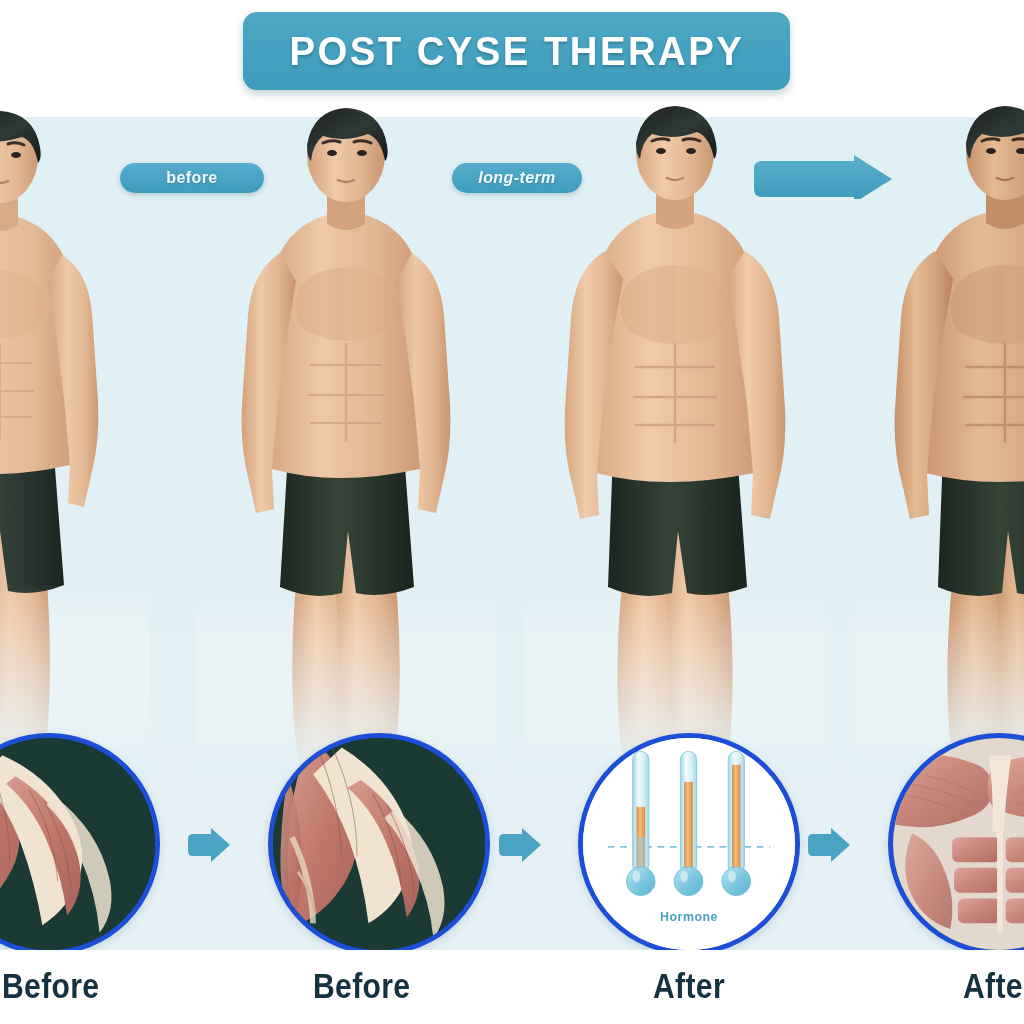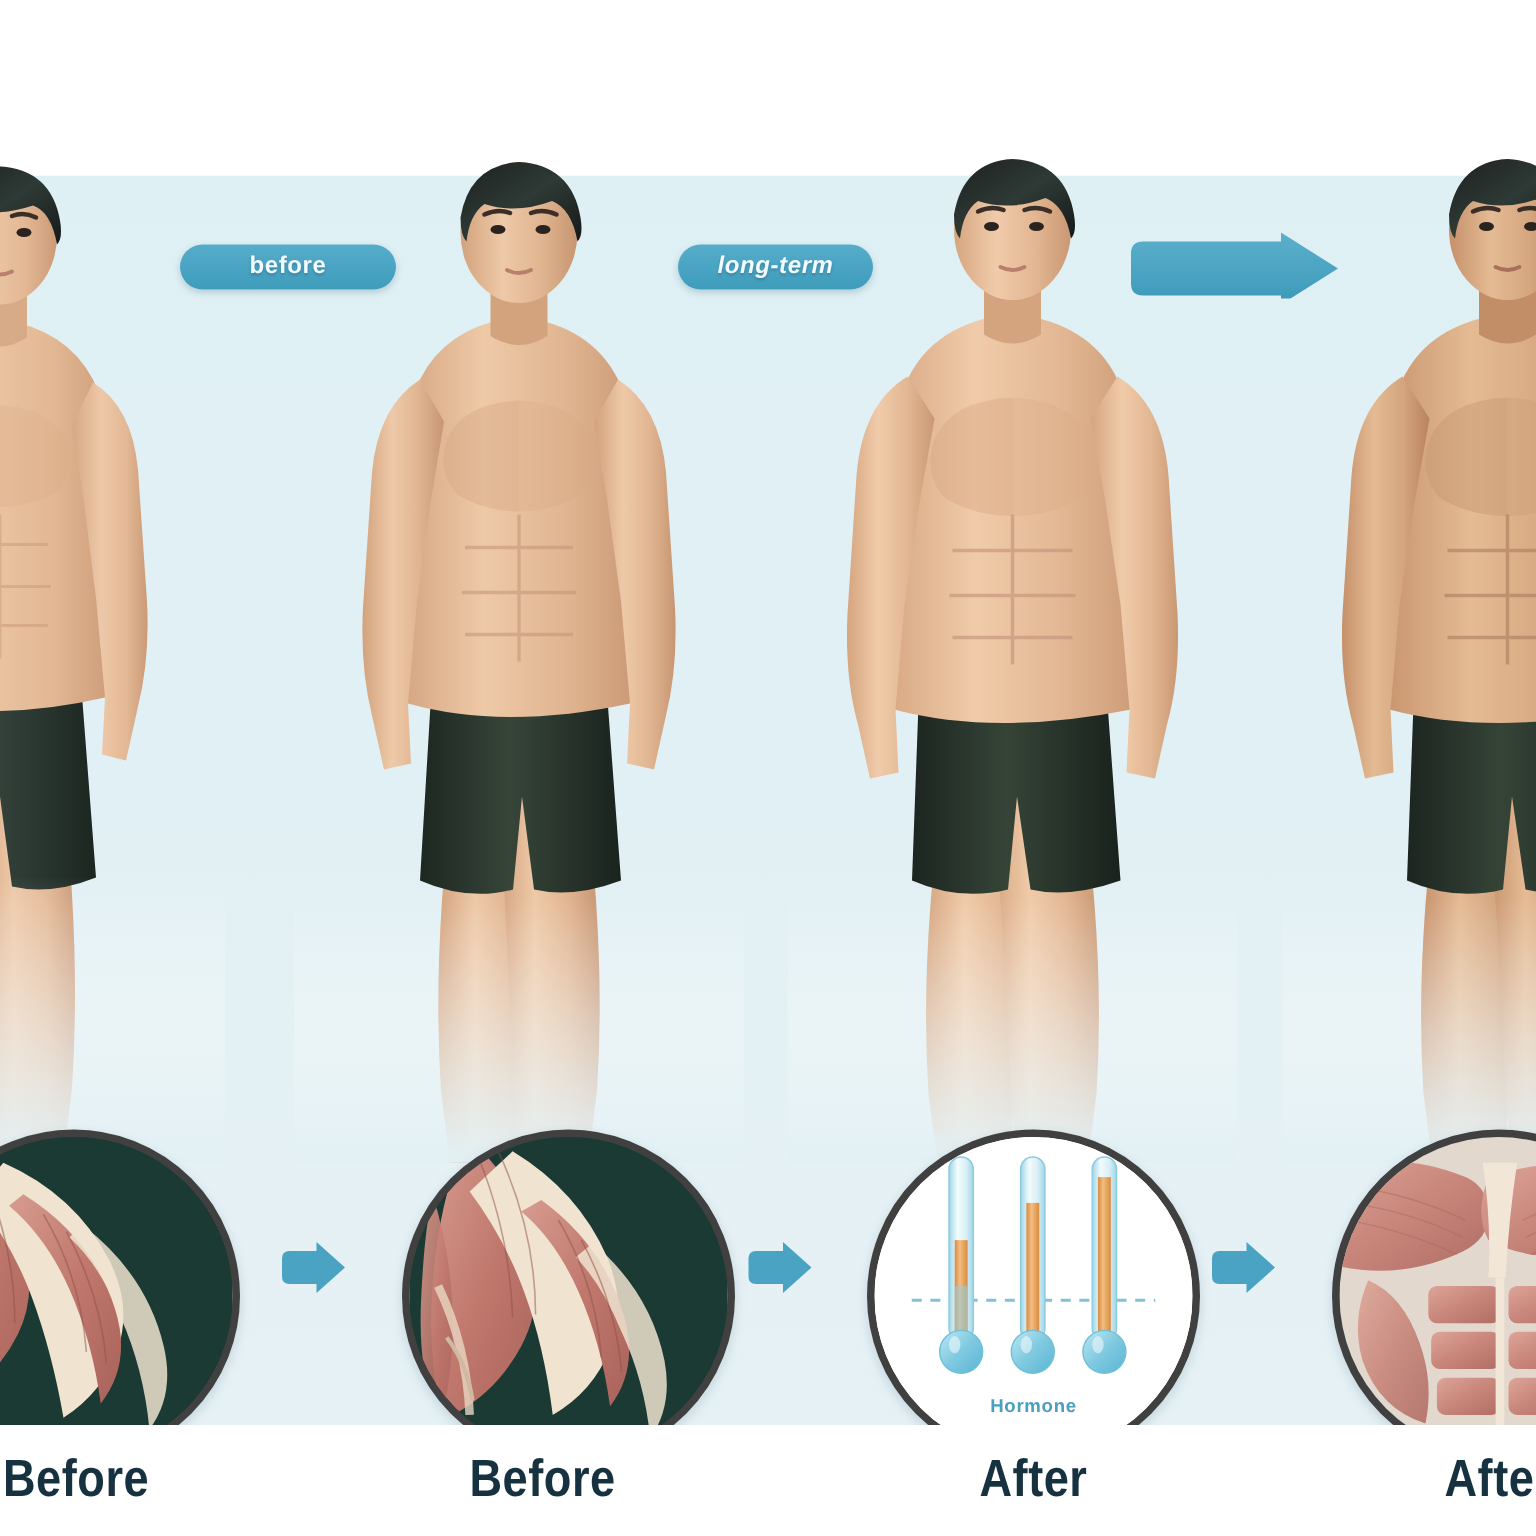--- a/index.html
+++ b/index.html
@@ -52,22 +52,22 @@
   .fig-wrap{position:absolute;top:95px;height:680px;width:300px;}
   .fig1{left:-150px;}
   .fig2{left:196px;}
   .fig3{left:525px;}
   .fig4{left:855px;}
 
   svg.person{display:block;width:100%;height:100%;overflow:visible;}
 
   
   .circle{
-    position:absolute;top:753px;width:222px;height:222px;border-radius:50%;
-    border:5px solid #404040;
+    position:absolute;top:733px;width:222px;height:222px;border-radius:50%;
+    border:5px solid #1d4ed8;
     box-sizing:border-box;overflow:hidden;
     box-shadow:0 3px 8px rgba(40,90,110,.18);
   }
   .c1{left:-62px;}
   .c2{left:268px;}
   .c3{left:578px;}
   .c4{left:888px;}
   .c-anat{background:radial-gradient(circle at 40% 40%,#20443c 0%,#16332c 100%);}
   .c-therm{background:#ffffff;}
   .circle svg{display:block;width:100%;height:100%;}
@@ -304,20 +304,23 @@
         </g>
       <g stroke="#3a2e26" stroke-width="3" fill="none" stroke-linecap="round">
         <path d="M127 46 q9-4 17-1"></path>
           <path d="M158 45 q8-3 17 1"></path>
       </g>
       <path d="M142 83 q8 4 16 0" stroke="#a8705a" stroke-width="2.5" fill="none" stroke-linecap="round"></path>
       <rect x="0" y="0" width="300" height="680" fill="url(#fade4)"></rect>
     </svg>
   </div>
 
+  <div class="banner">
+    <div class="banner-title">POST CYSE THERAPY</div>
+  </div>
 
   <div class="pill pill-before">before</div>
   <div class="pill pill-longterm">long-term</div>
 
   <div class="arrow-top">
     <svg viewBox="0 0 146 44">
       <defs>
         <linearGradient id="agrad" x1="0" y1="0" x2="0" y2="1">
           <stop offset="0" stop-color="#5bb0cc"></stop>
             <stop offset="1" stop-color="#3d99b9"></stop>

